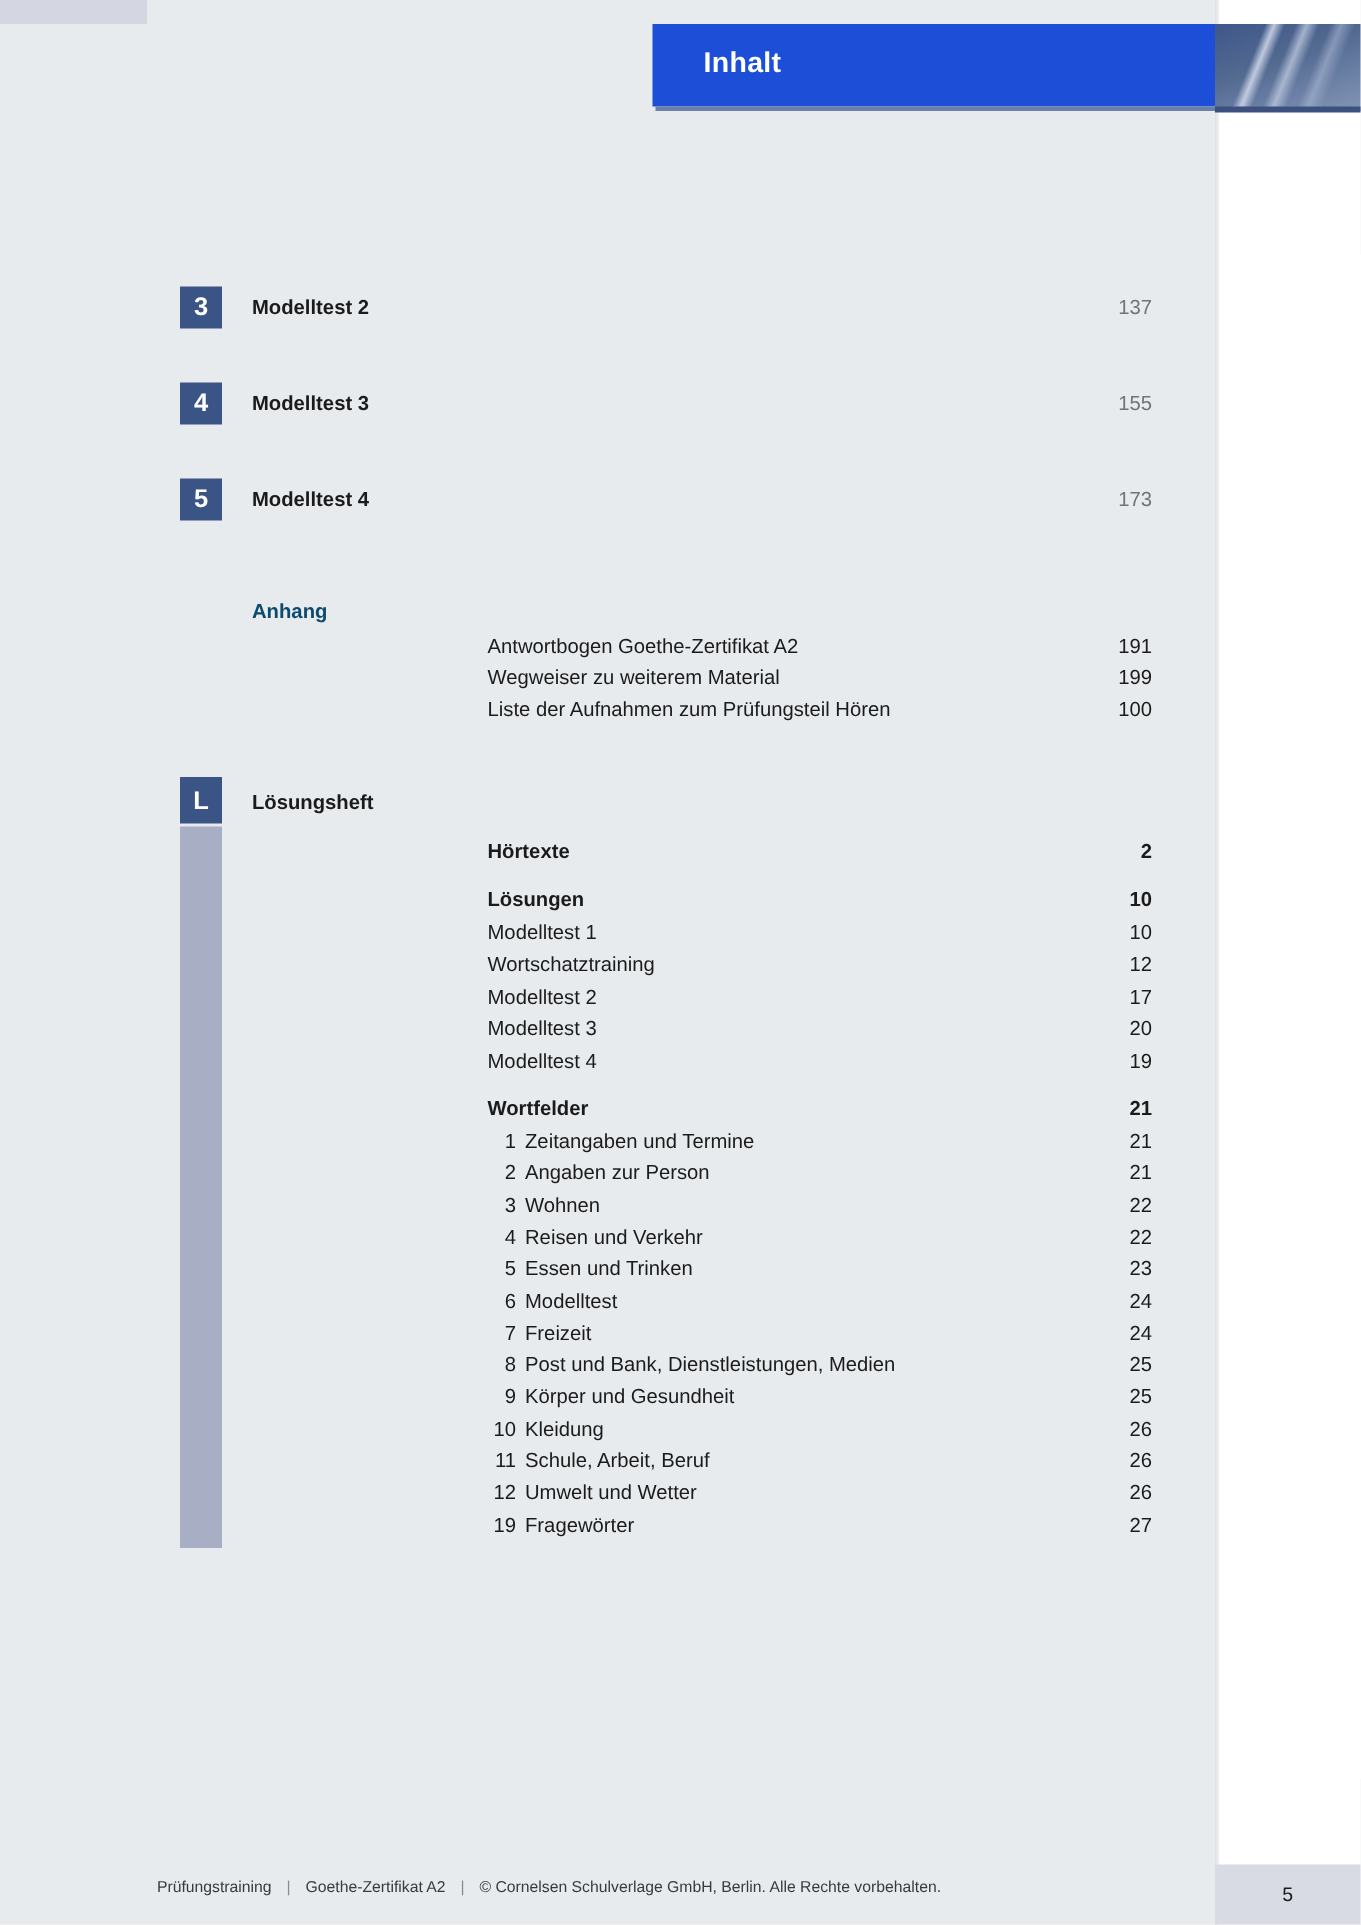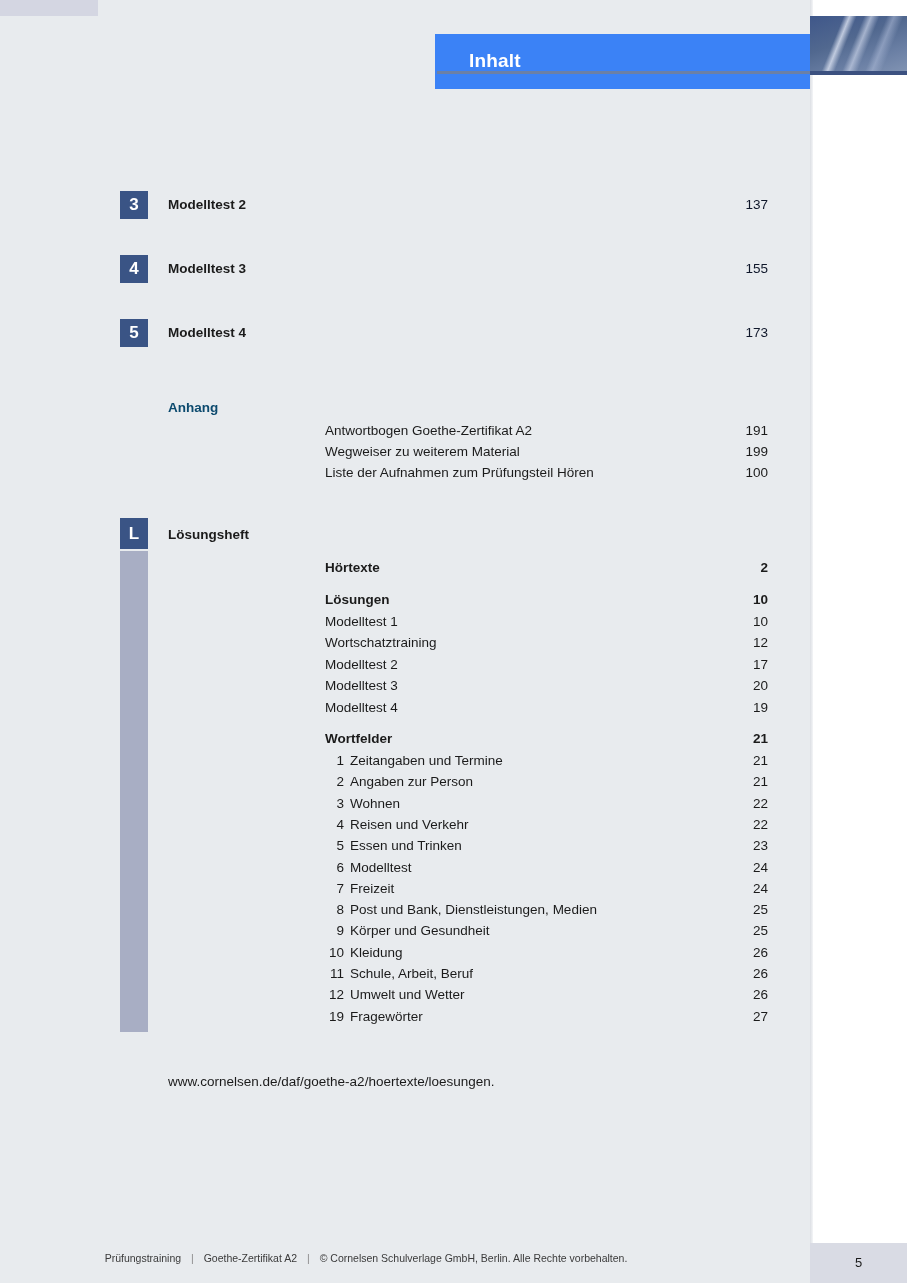--- a/index.html
+++ b/index.html
@@ -42,22 +42,21 @@
     left: 0; top: 0;
     width: 98px; height: 16px;
     background: #d4d6e2;
   }
 
   
   #banner {
     position: absolute;
     left: 435px; top: 16px;
     width: 375px; height: 55px;
-    background: #3b82f6;
-    margin-top: 18px;
+    background: #1d4ed8;
   }
   #banner-title {
     position: absolute;
     left: 34px;
     top: 16px;
     color: #ffffff;
     font-size: 19px;
     font-weight: bold;
     letter-spacing: .2px;
   }
@@ -110,21 +109,21 @@
     top: 6px;
     font-size: 13.5px;
     font-weight: bold;
     color: #1b1b1b;
   }
   .chapter-page {
     position: absolute;
     right: 0;
     top: 6px;
     font-size: 13.5px;
-    color: #0f172a;
+    color: #737373;
     text-align: right;
   }
 
   
   #anhang-title {
     position: absolute;
     left: 168px; top: 400px;
     font-size: 13.5px;
     font-weight: bold;
     color: #0c4a6e;
@@ -382,21 +381,20 @@
         <span class="wf-page">26</span>
       </div>
       <div class="wf-row" style="top: 1009px;">
         <span class="wf-num">19</span>
         <span class="wf-label">Fragewörter</span>
         <span class="wf-page">27</span>
       </div>
     </div>
 
   <div id="note">
-    <div>www.cornelsen.de/daf/goethe-a2/hoertexte/loesungen.</div>
   </div>
 
   <div id="footer">
     <span>Prüfungstraining</span>
     <span class="sep">|</span>
     <span>Goethe-Zertifikat A2</span>
     <span class="sep">|</span>
     <span>© Cornelsen Schulverlage GmbH, Berlin. Alle Rechte vorbehalten.</span>
   </div>
 

